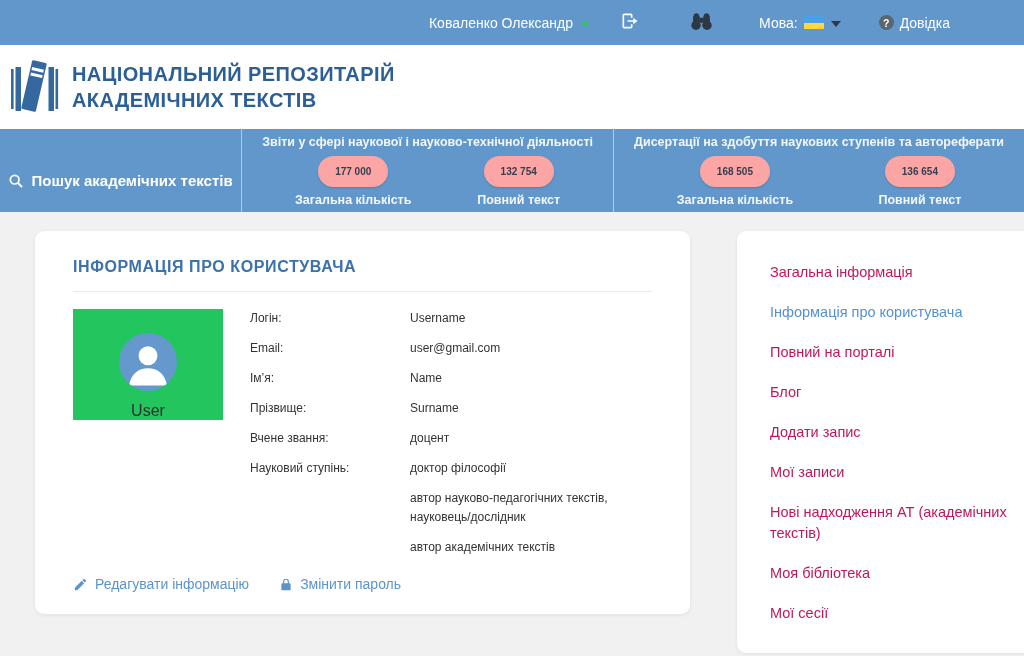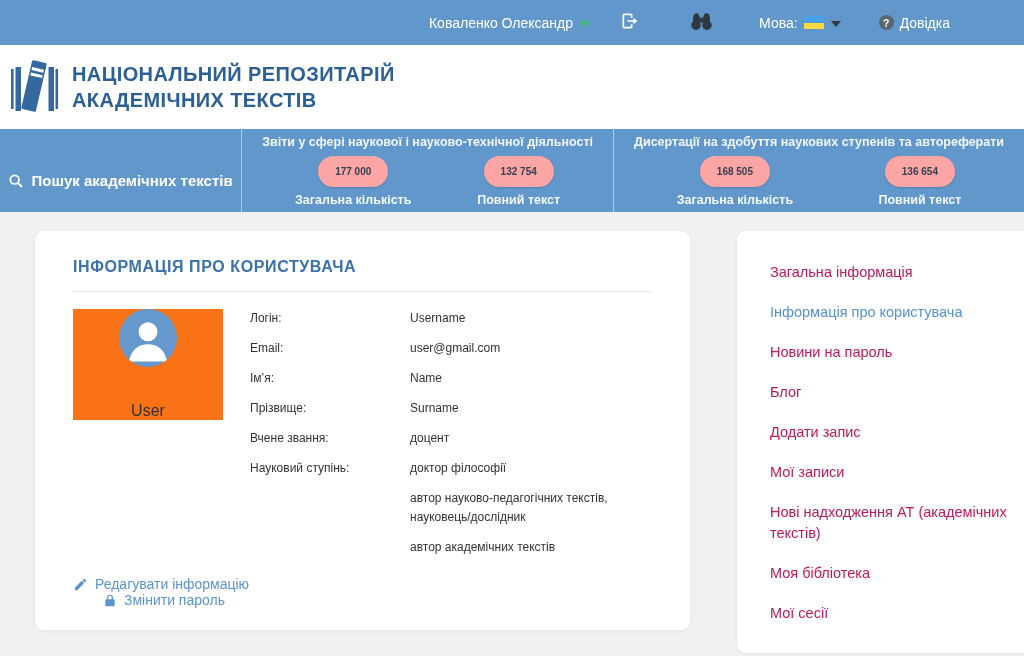--- a/index.html
+++ b/index.html
@@ -52,27 +52,27 @@
   .pill{background:#fca5a5;color:var(--pill-text);font-size:10px;font-weight:bold;padding:10px 17px;border-radius:20px;box-shadow:0 1px 2px rgba(0,0,0,.15);cursor:default;}
   .stat-label{font-size:12.5px;font-weight:bold;color:#F2F7FC;margin-top:6px;}
 
   
   .content{display:flex;align-items:flex-start;padding:19px 10px 0 10px;}
   .card{background:#fff;border-radius:9px;box-shadow:0 1px 4px rgba(0,0,0,.07);margin-left:25px;}
   .main-card{width:680px;min-height:373px;display:flex;flex-direction:column;}
   .card-title{padding:27px 38px 0;color:var(--heading-blue);font-size:16px;font-weight:bold;letter-spacing:.6px;}
   .card-divider{border-top:1px solid #E9E9E9;margin:15px 38px 0;}
   .profile-body{display:flex;padding:17px 38px 0;}
-  .avatar-box{width:150px;height:111px;background:#f97316;display:flex;flex-direction:column;align-items:center;justify-content:space-between;}
+  .avatar-box{width:150px;height:111px;background:#22c55e;display:flex;flex-direction:column;align-items:center;justify-content:flex-end;}
   .avatar-label{margin-top:7px;font-size:16px;color:#2F2F2F;}
   .fields{margin-left:27px;flex:1;}
   .field-row{display:flex;font-size:12px;color:#333;line-height:19px;margin-bottom:11px;align-items:flex-end;}
   .field-label{width:160px;flex:0 0 160px;}
   .field-value{white-space:pre-line;}
-  .card-links{display:flex;padding:8px 38px 22px;margin-top:auto;flex-direction:column;}
+  .card-links{display:flex;padding:8px 38px 22px;margin-top:auto;}
   .card-link{display:flex;align-items:center;color:var(--link-blue);font-size:14px;cursor:pointer;}
   .card-link svg{margin-right:7px;}
   .card-link + .card-link{margin-left:30px;}
 
   
   .side-col{margin-left:22px;width:302px;}
   .sidebar-card{width:302px;padding:31px 26px 10px 33px;}
   .side-item{font-size:14.5px;color:#be185d;line-height:21px;margin-bottom:19px;cursor:pointer;}
   .side-item.active{color:var(--active-blue);}
 </style>
@@ -262,21 +262,21 @@
       </div>
     </div>
 
     <div class="side-col">
       <div class="card sidebar-card">
 
           <div class="side-item"><span>Загальна інформація</span></div>
 
           <div class="side-item active"><span>Інформація про користувача</span></div>
 
-          <div class="side-item"><span>Новини на пароль</span></div>
+          <div class="side-item"><span>Повний на порталі</span></div>
 
           <div class="side-item"><span>Блог</span></div>
 
           <div class="side-item"><span>Додати запис</span></div>
 
           <div class="side-item"><span>Мої записи</span></div>
 
           <div class="side-item"><span>Нові надходження АТ (академічних текстів)</span></div>
 
 

